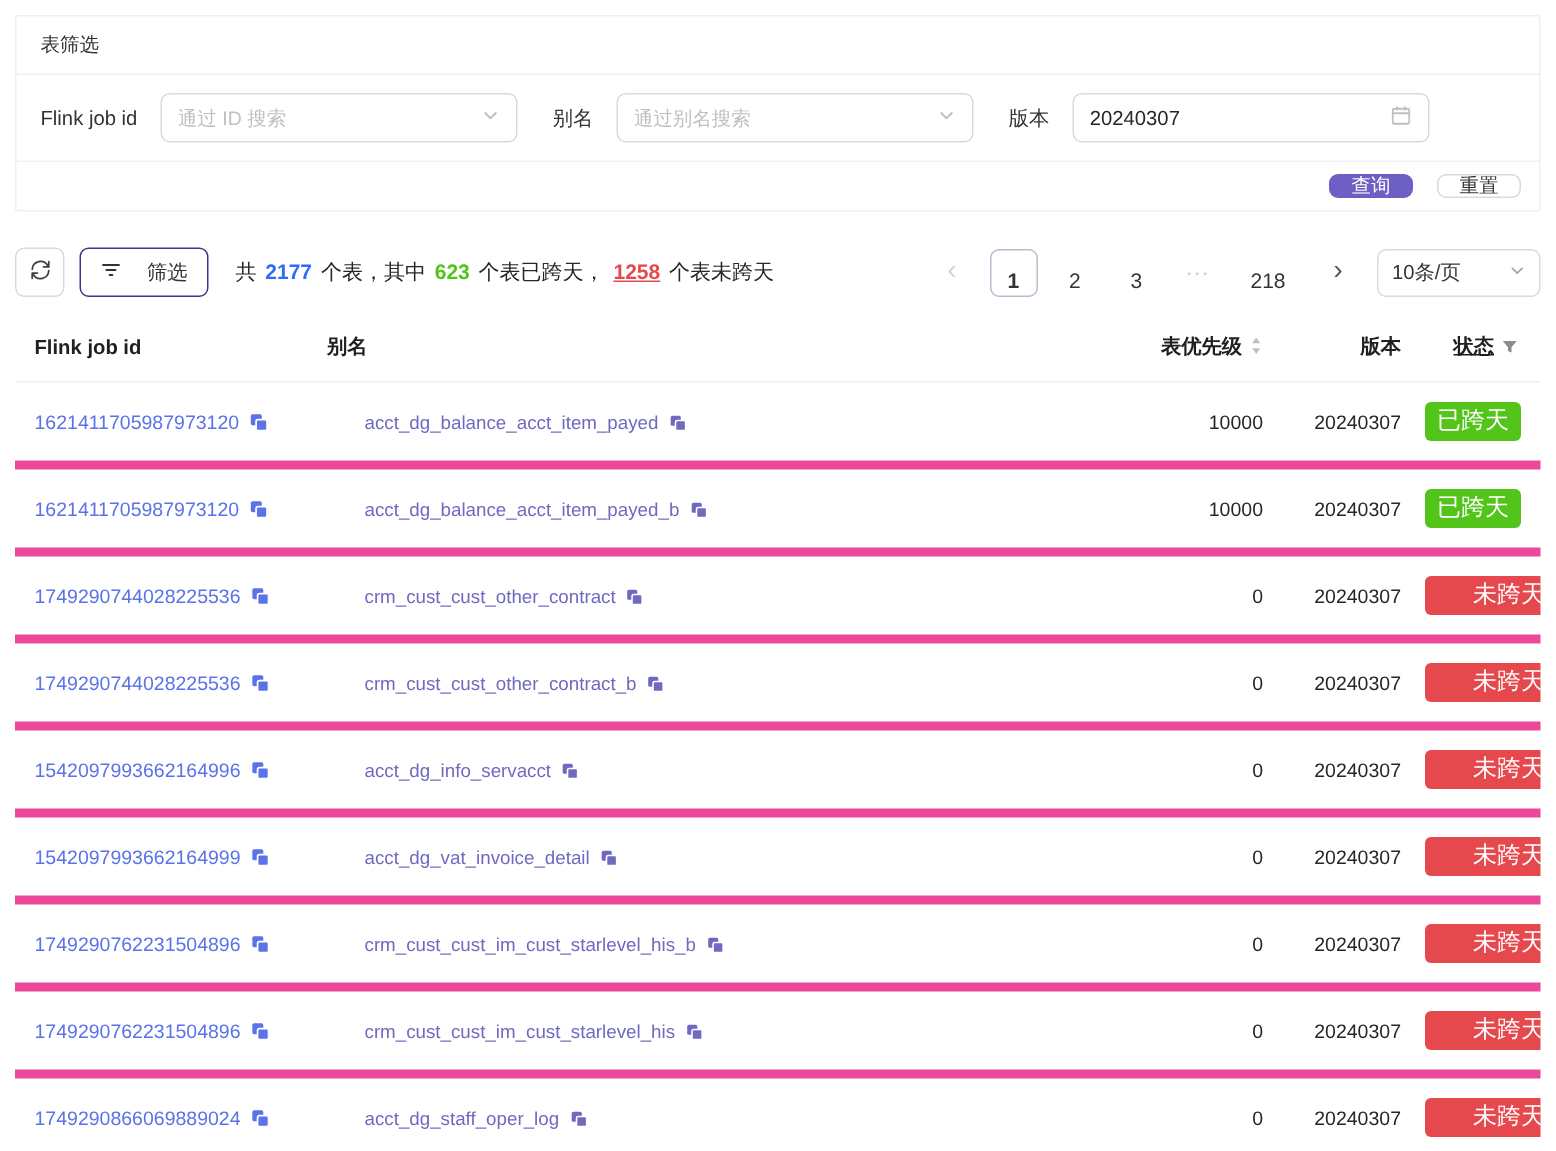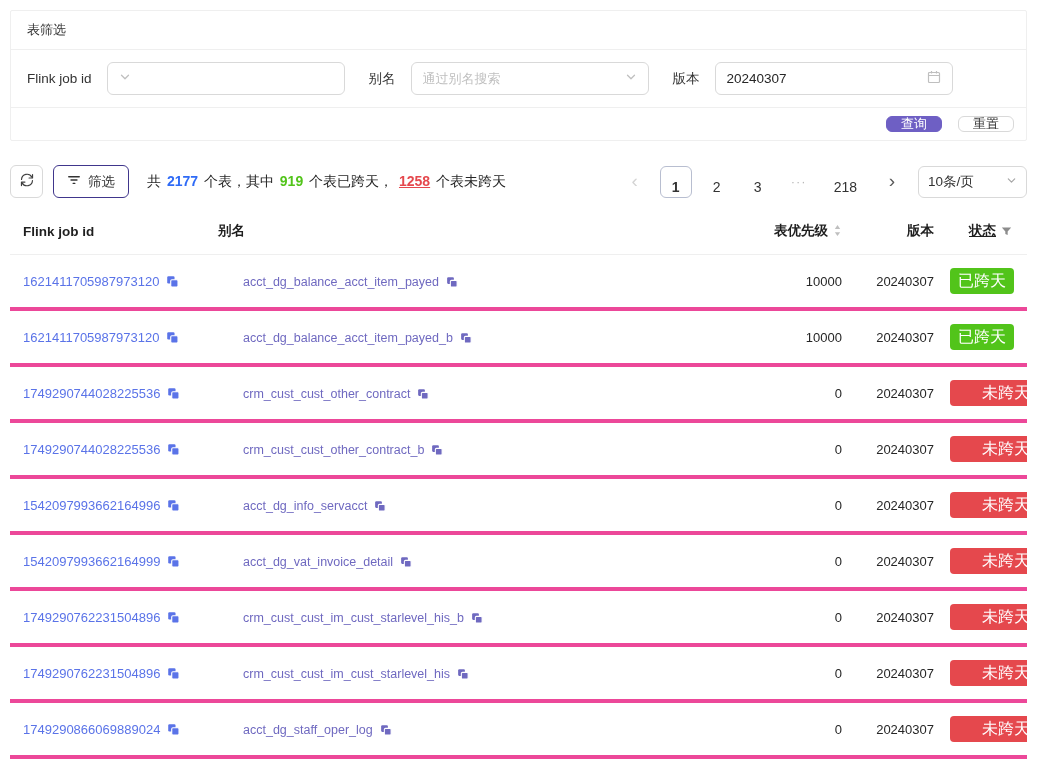--- a/index.html
+++ b/index.html
@@ -29,42 +29,42 @@
   .btn { height:16px; padding:0 14px; border-radius:6px; font-size:13px; display:inline-flex;
          align-items:center; justify-content:center; cursor:pointer; border:1px solid transparent; background:#fff; }
   .btn.primary { background:var(--primary); border-color:var(--primary); color:#fff; }
   .btn.default { border-color:#d9d9d9; color:#333; }
 
   
   .toolbar { display:flex; align-items:center; margin-top:24px; gap:10px; }
   .icon-btn { width:33px; height:33px; border:1px solid #d9d9d9; border-radius:6px; background:#fff;
               display:inline-flex; align-items:center; justify-content:center; cursor:pointer; }
   .filter-btn { height:33px; border:1px solid #40368c; border-radius:6px; background:#fff;
-                display:inline-flex; align-items:center; gap:7px; padding:0 13px; font-size:13.5px; color:#333; cursor:pointer; }
+                display:inline-flex; align-items:center; gap:17px; padding:0 13px; font-size:13.5px; color:#333; cursor:pointer; }
   .summary { font-size:14px; color:#262626; margin-left:8px; white-space:nowrap; }
   .summary .num { font-weight:700; margin:0 2px; }
   .num.blue { color:var(--info-blue); } .num.green { color:var(--success); } .num.red { color:var(--danger);text-decoration:underline; }
 
   
   .pagination { display:flex; align-items:center; gap:9px; margin-left:auto; }
   .pg-item { min-width:32px; height:32px; display:inline-flex; align-items:center; justify-content:center;
              font-size:14px; color:#333; border-radius:6px; cursor:pointer; user-select:none; }
   .pg-item.active { border:1px solid #b8bed0; font-weight:600; }
   .pg-item.arrow { font-size:19px; color:#595959; padding-bottom:2px; }
   .pg-item.arrow.disabled { color:#d4d4d4; cursor:default; }
   .pg-item.ellipsis { color:#b9b9b9; font-size:13px; letter-spacing:1px; }
   .page-size { width:109px; height:32px; border:1px solid #d9d9d9; border-radius:6px; background:#fff;
                display:flex; align-items:center; justify-content:space-between; padding:0 9px;
                font-size:13.5px; color:#333; cursor:pointer; }
 
   
   table { width:100%; border-collapse:collapse; margin-top:10px; table-layout:fixed; }
   th { text-align:left; font-size:13.5px; font-weight:700; color:#1f1f1f; padding:14px 8px;
        border-bottom:1px solid #efefef; white-space:nowrap; }
-  td { font-size:13px; padding:13px 8px; border-bottom:4px solid #ec4899; white-space:nowrap; overflow:hidden; }
+  td { font-size:13px; padding:13px 8px; border-bottom:6px solid #ec4899; white-space:nowrap; overflow:hidden; }
   th.first, td.first { padding-left:13px; }
   th.r, td.r { text-align:right; }
   td.status-cell, th.status-cell { padding-right:15px;text-decoration:underline; }
   .link-id { color:var(--link-blue); font-size:13px; text-decoration:none; cursor:pointer; }
   .link-alias { color:var(--alias-purple); font-size:12.5px; text-decoration:none; cursor:pointer;margin-left:25px; }
   .copy { display:inline-flex; margin-left:7px; vertical-align:-2px; cursor:pointer; }
   .copy.id-c { color:var(--link-blue); }
   .copy.al-c { color:var(--alias-purple); }
   .badge { display:inline-block; padding:3px 8px; border-radius:4px; font-size:16px; color:#fff; line-height:1.25; }
   .badge.success { background:var(--success); }
@@ -80,20 +80,21 @@
 
 <div class="page">
 
   <section class="filter-card">
     <div class="card-title">表筛选</div>
 
     <div class="filter-row">
       <div class="filter-item">
         <span class="f-label">Flink job id</span>
         <div class="select-box">
+          <span class="ph">通过 ID 搜索</span>
           <span>
             <svg width="12" height="12" viewBox="0 0 12 12">
                 <path d="M2.5 4.3 L6 7.8 L9.5 4.3" fill="none" stroke="#bfbfbf" stroke-width="1.3" stroke-linecap="round" stroke-linejoin="round"></path>
               </svg>
           </span>
         </div>
       </div>
 
       <div class="filter-item">
         <span class="f-label">别名</span>
@@ -141,21 +142,21 @@
 
     <button class="filter-btn">
       <span>
         <svg width="14" height="14" viewBox="0 0 16 16" fill="none" stroke="#333" stroke-width="1.6" stroke-linecap="round">
             <path d="M2 4.2h12M4.6 8h6.8M7 11.8h2"></path>
           </svg>
       </span>
       <span>筛选</span>
     </button>
 
-    <div class="summary"><span>共 </span><span class="num blue">2177</span><span> 个表，其中 </span><span class="num green">919</span><span> 个表已跨天， </span><span class="num red">1258</span><span> 个表未跨天</span></div>
+    <div class="summary"><span>共 </span><span class="num blue">2177</span><span> 个表，其中 </span><span class="num green">623</span><span> 个表已跨天， </span><span class="num red">1258</span><span> 个表未跨天</span></div>
 
     <nav class="pagination">
         <span class="pg-item arrow disabled">‹</span>
         <span class="pg-item page active">1</span>
         <span class="pg-item page">2</span>
         <span class="pg-item page">3</span>
         <span class="pg-item ellipsis">···</span>
         <span class="pg-item page">218</span>
         <span class="pg-item arrow">›</span>
       </nav>

